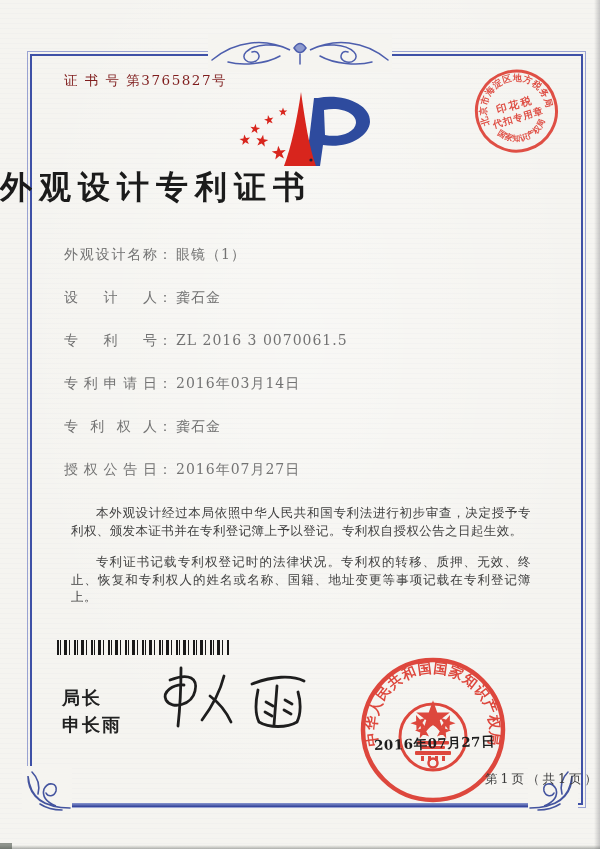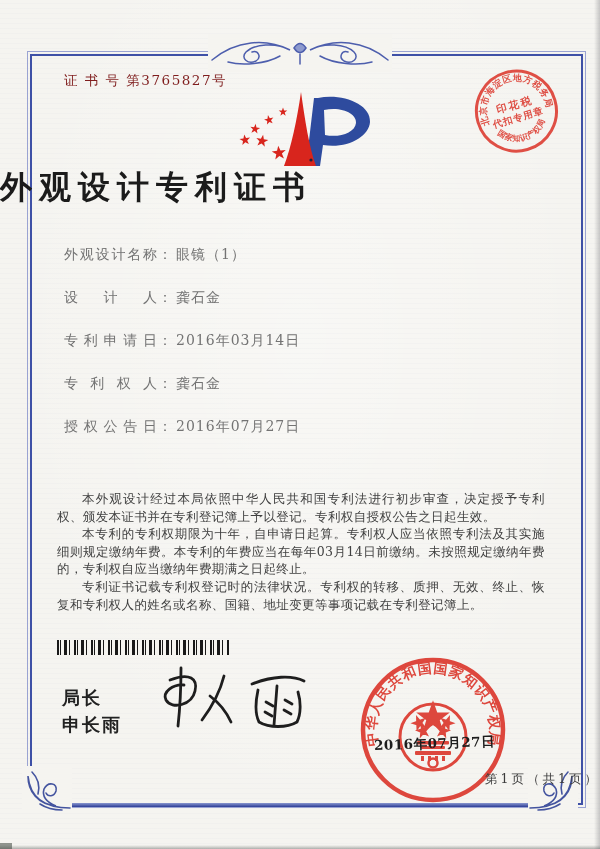--- a/index.html
+++ b/index.html
@@ -29,21 +29,21 @@
     font-size:32px;font-weight:700;letter-spacing:7px;color:#1b1b1b;}
   
   .fields{position:absolute;left:64px;top:246px;}
   .field-row{height:17px;margin-bottom:26px;font-size:14px;color:#737373;white-space:nowrap;}
   .f-label{display:inline-block;width:94px;text-align:justify;text-align-last:justify;letter-spacing:1px;}
   .f-colon{margin-right:4px;}
   .f-value{letter-spacing:1px;}
   
   .body-text{position:absolute;left:57px;top:490px;width:488px;
     font-size:12.5px;line-height:17.6px;letter-spacing:.4px;color:#414141;text-align:justify;}
-  .body-text p{margin:0;text-indent:2em;}
+  .body-text p{margin:14px;text-indent:2em;}
   
   .barcode{position:absolute;left:57px;top:640px;width:172px;height:15px;
     background:repeating-linear-gradient(90deg,
       #191919 0 2px,#f5f4f0 2px 3px,#191919 3px 4px,#f5f4f0 4px 7px,
       #191919 7px 10px,#f5f4f0 10px 12px,#191919 12px 13px,#f5f4f0 13px 17px);}
   
   .signer{position:absolute;left:62px;font-family:"DejaVu Sans","Liberation Sans",sans-serif;
     font-weight:700;font-size:18px;letter-spacing:2px;color:#222;}
   .signer.t1{top:686px;}
   .signer.t2{top:713px;}
@@ -132,33 +132,35 @@
 <div class="title">外观设计专利证书</div>
 
 <div class="fields">
   <div class="field-row">
     <span class="f-label">外观设计名称</span><span class="f-colon">：</span><span class="f-value">眼镜（1）</span>
   </div>
   <div class="field-row">
     <span class="f-label">设计人</span><span class="f-colon">：</span><span class="f-value">龚石金</span>
   </div>
   <div class="field-row">
+    <span class="f-label">专利号</span><span class="f-colon">：</span><span class="f-value">ZL 2016 3 0070061.5</span>
+  </div>
+  <div class="field-row">
     <span class="f-label">专利申请日</span><span class="f-colon">：</span><span class="f-value">2016年03月14日</span>
   </div>
   <div class="field-row">
     <span class="f-label">专利权人</span><span class="f-colon">：</span><span class="f-value">龚石金</span>
   </div>
   <div class="field-row">
     <span class="f-label">授权公告日</span><span class="f-colon">：</span><span class="f-value">2016年07月27日</span>
   </div>
 </div>
 
 <div class="body-text">
   <p>本外观设计经过本局依照中华人民共和国专利法进行初步审查，决定授予专利权、颁发本证书并在专利登记簿上予以登记。专利权自授权公告之日起生效。</p>
-  <p>本专利的专利权期限为十年，自申请日起算。专利权人应当依照专利法及其实施细则规定缴纳年费。本专利的年费应当在每年03月14日前缴纳。未按照规定缴纳年费的，专利权自应当缴纳年费期满之日起终止。</p>
   <p>专利证书记载专利权登记时的法律状况。专利权的转移、质押、无效、终止、恢复和专利权人的姓名或名称、国籍、地址变更等事项记载在专利登记簿上。</p>
 </div>
 
 <div class="barcode"></div>
 
 <div class="signer t1">局长</div>
 <div class="signer t2">申长雨</div>
 <div class="signature">
   <svg width="185" height="72" viewBox="0 0 185 72">
     <g stroke="#1e1e1e" fill="none" stroke-width="2.8" stroke-linecap="round" stroke-linejoin="round">

